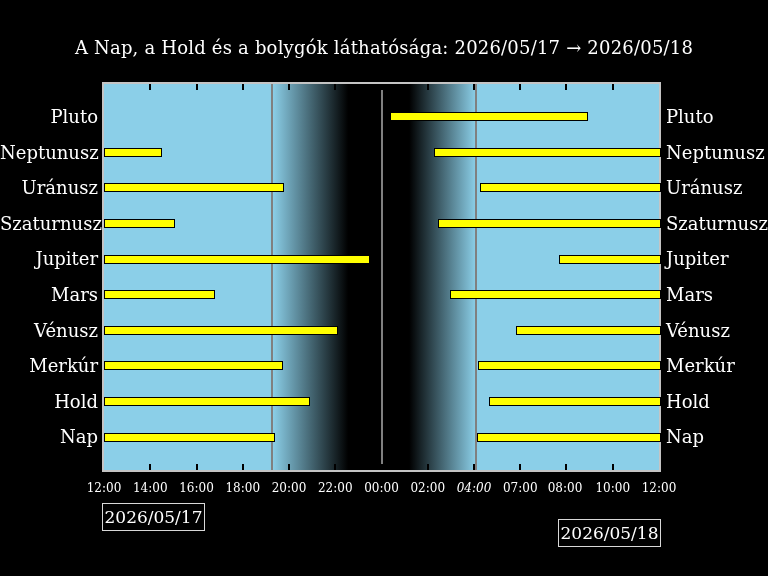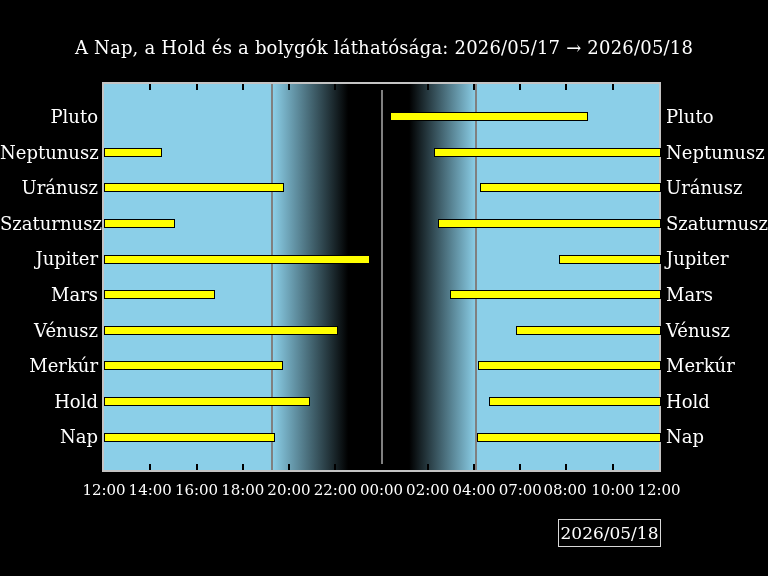--- a/index.html
+++ b/index.html
@@ -11,21 +11,21 @@
         box-sizing:border-box;border:2px solid #c4c4c4;}
   .vline{position:absolute;top:0;bottom:0;width:2px;margin-left:-1px;background:#808080;}
   .tickmark{position:absolute;width:2px;height:6px;margin-left:-1px;background:#000;}
   .tickmark.top{top:0;}
   .tickmark.bottom{bottom:0;}
   .row{position:absolute;left:0;right:0;}
   .bar{position:absolute;height:7px;border:1px solid #000;}
   .plabel{position:absolute;font-size:18px;white-space:nowrap;}
   .plabel.left{text-align:right;}
   .axis-label{position:absolute;top:481px;width:60px;margin-left:-30px;
-              text-align:center;font-size:15px;}
+              text-align:center;font-size:12px;}
   .date-box{position:absolute;top:503px;width:101px;height:26px;
             box-sizing:content-box;border:1px solid #d8d8d8;
             text-align:center;line-height:26px;font-size:17px;}
   .utc{position:absolute;top:507px;left:0;width:768px;text-align:center;font-size:18px;}
   .utc sup{font-size:11px;}
 </style>
 </head>
 <body>
 
 <div class="figure">
@@ -124,23 +124,26 @@
     </div>
   <div id="axis-labels">
       <div class="axis-label" style="left: 104px;">12:00</div>
       <div class="axis-label" style="left: 150.248px;">14:00</div>
       <div class="axis-label" style="left: 196.502px;">16:00</div>
       <div class="axis-label" style="left: 242.75px;">18:00</div>
       <div class="axis-label" style="left: 288.998px;">20:00</div>
       <div class="axis-label" style="left: 335.252px;">22:00</div>
       <div class="axis-label" style="left: 381.5px;">00:00</div>
       <div class="axis-label" style="left: 427.748px;">02:00</div>
-      <div class="axis-label" style="left: 474.002px;">04:00</div>
+      <div class="axis-label" style="left: 474.002px; font-style: italic;">04:00</div>
       <div class="axis-label" style="left: 520.25px;">07:00</div>
       <div class="axis-label" style="left: 565px;">08:00</div>
       <div class="axis-label" style="left: 612.752px;">10:00</div>
       <div class="axis-label" style="left: 659px;">12:00</div>
     </div>
 
+  <div class="date-box" style="left:102px;">
+    <span>2026/05/17</span>
+  </div>
   <div class="date-box" style="left:558px;margin-top:16px;">
     <span>2026/05/18</span>
   </div>
 </div>
 
 </body></html>

